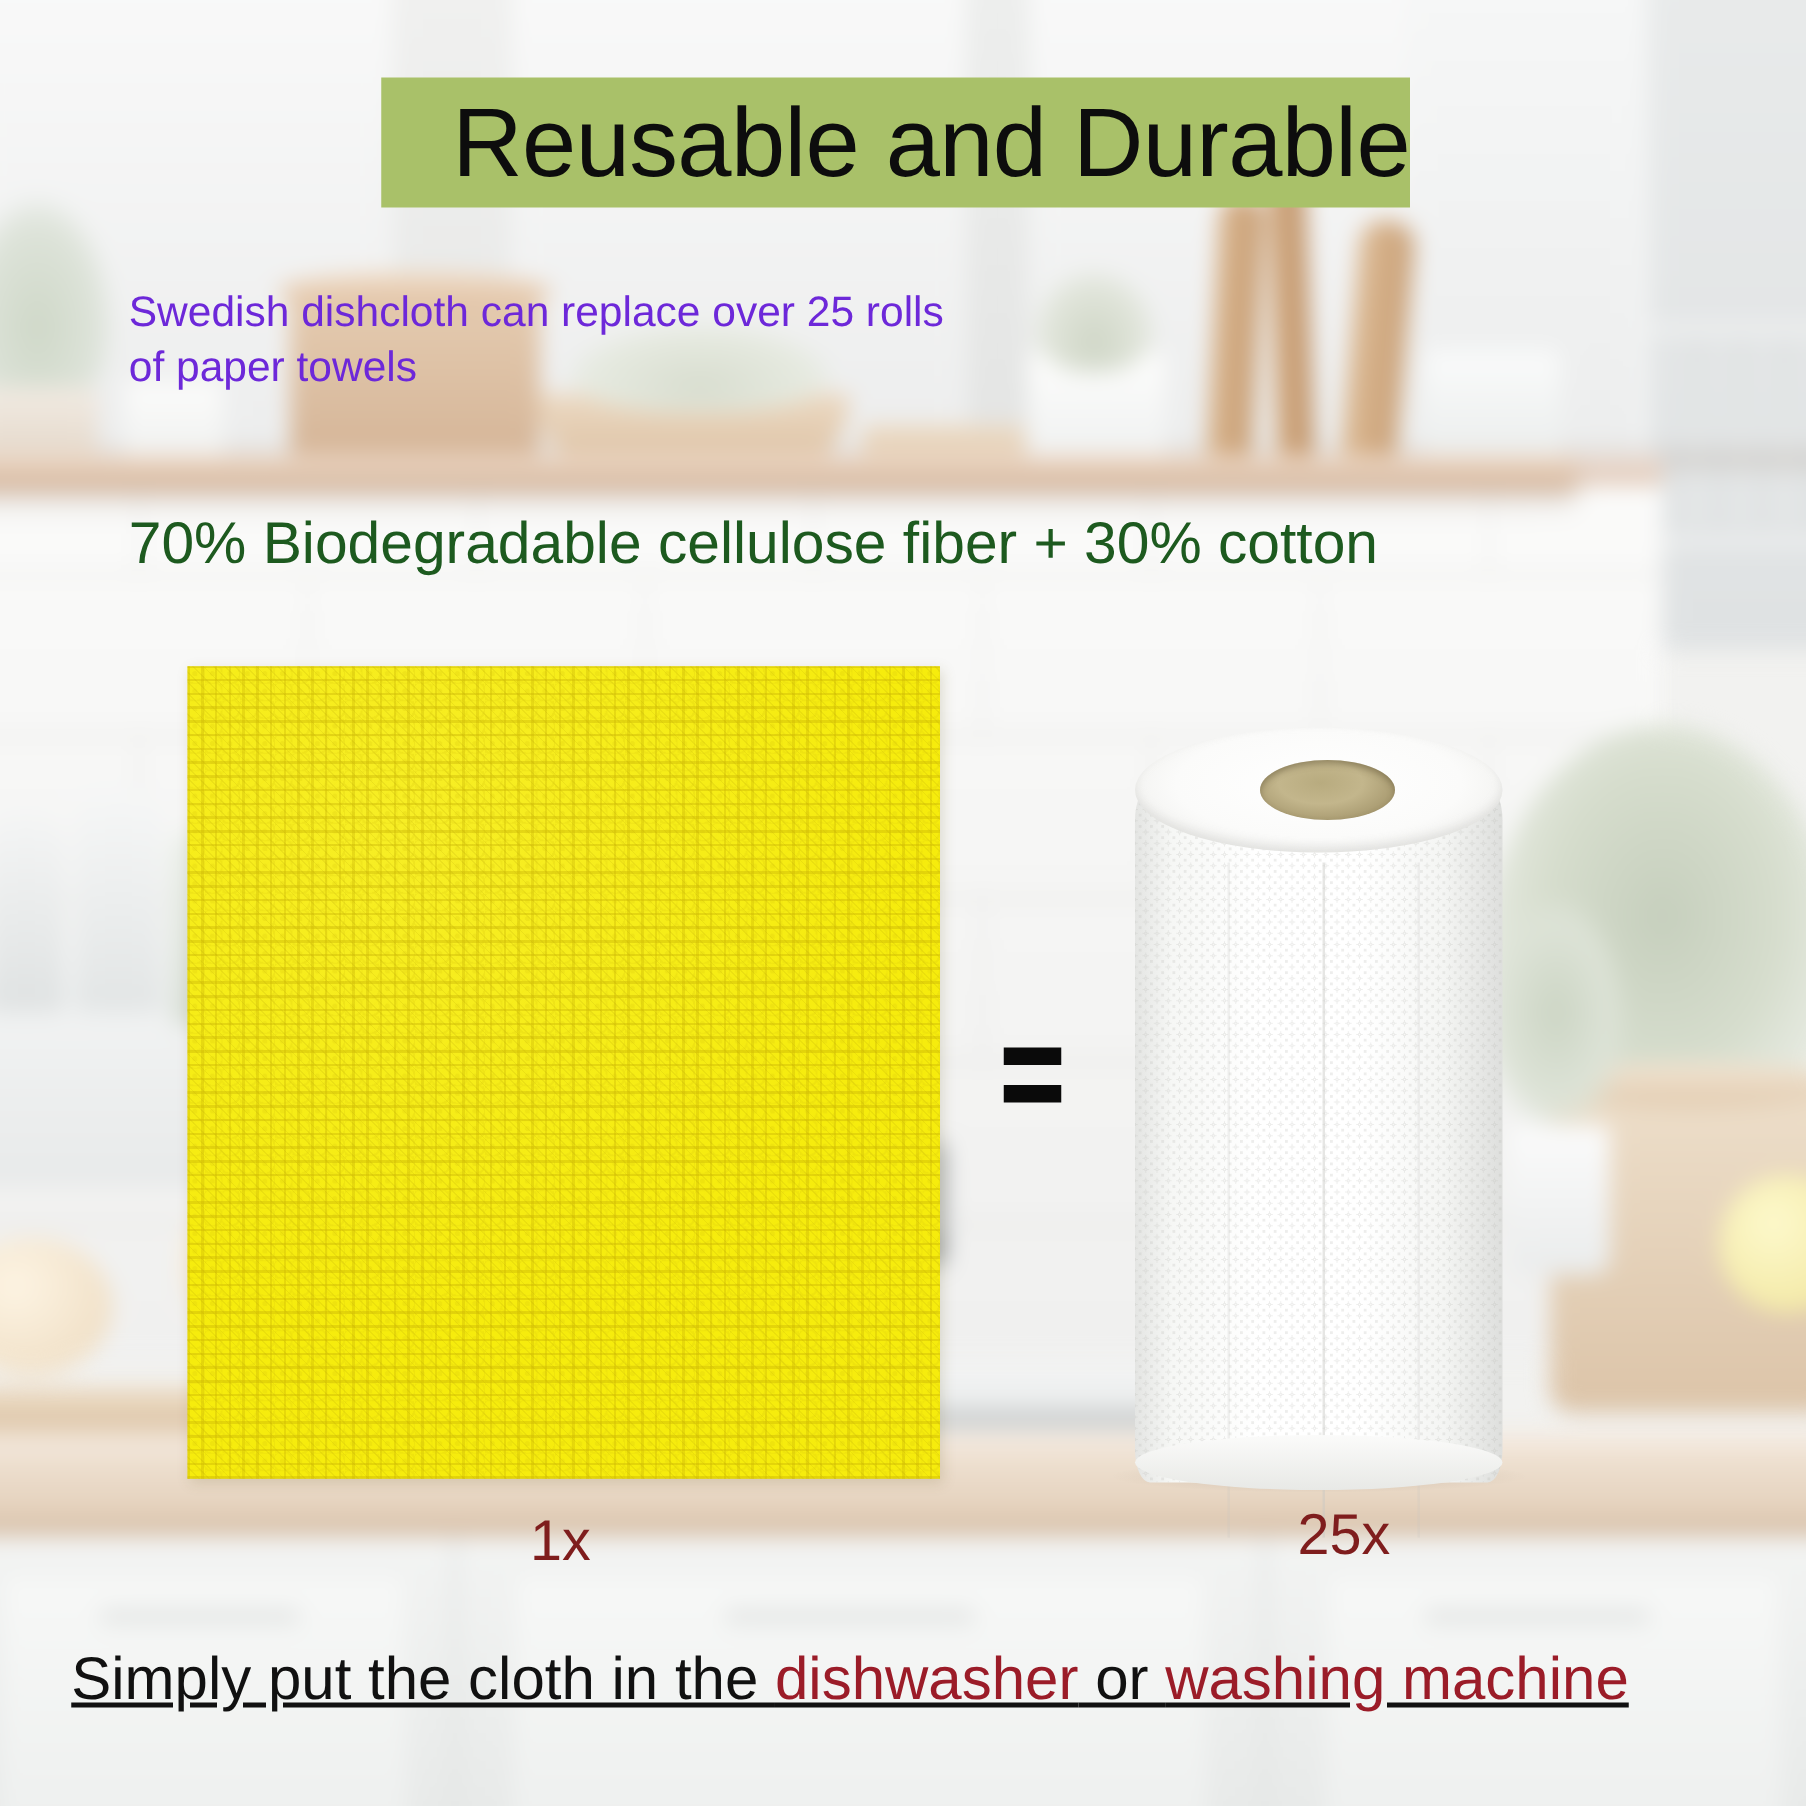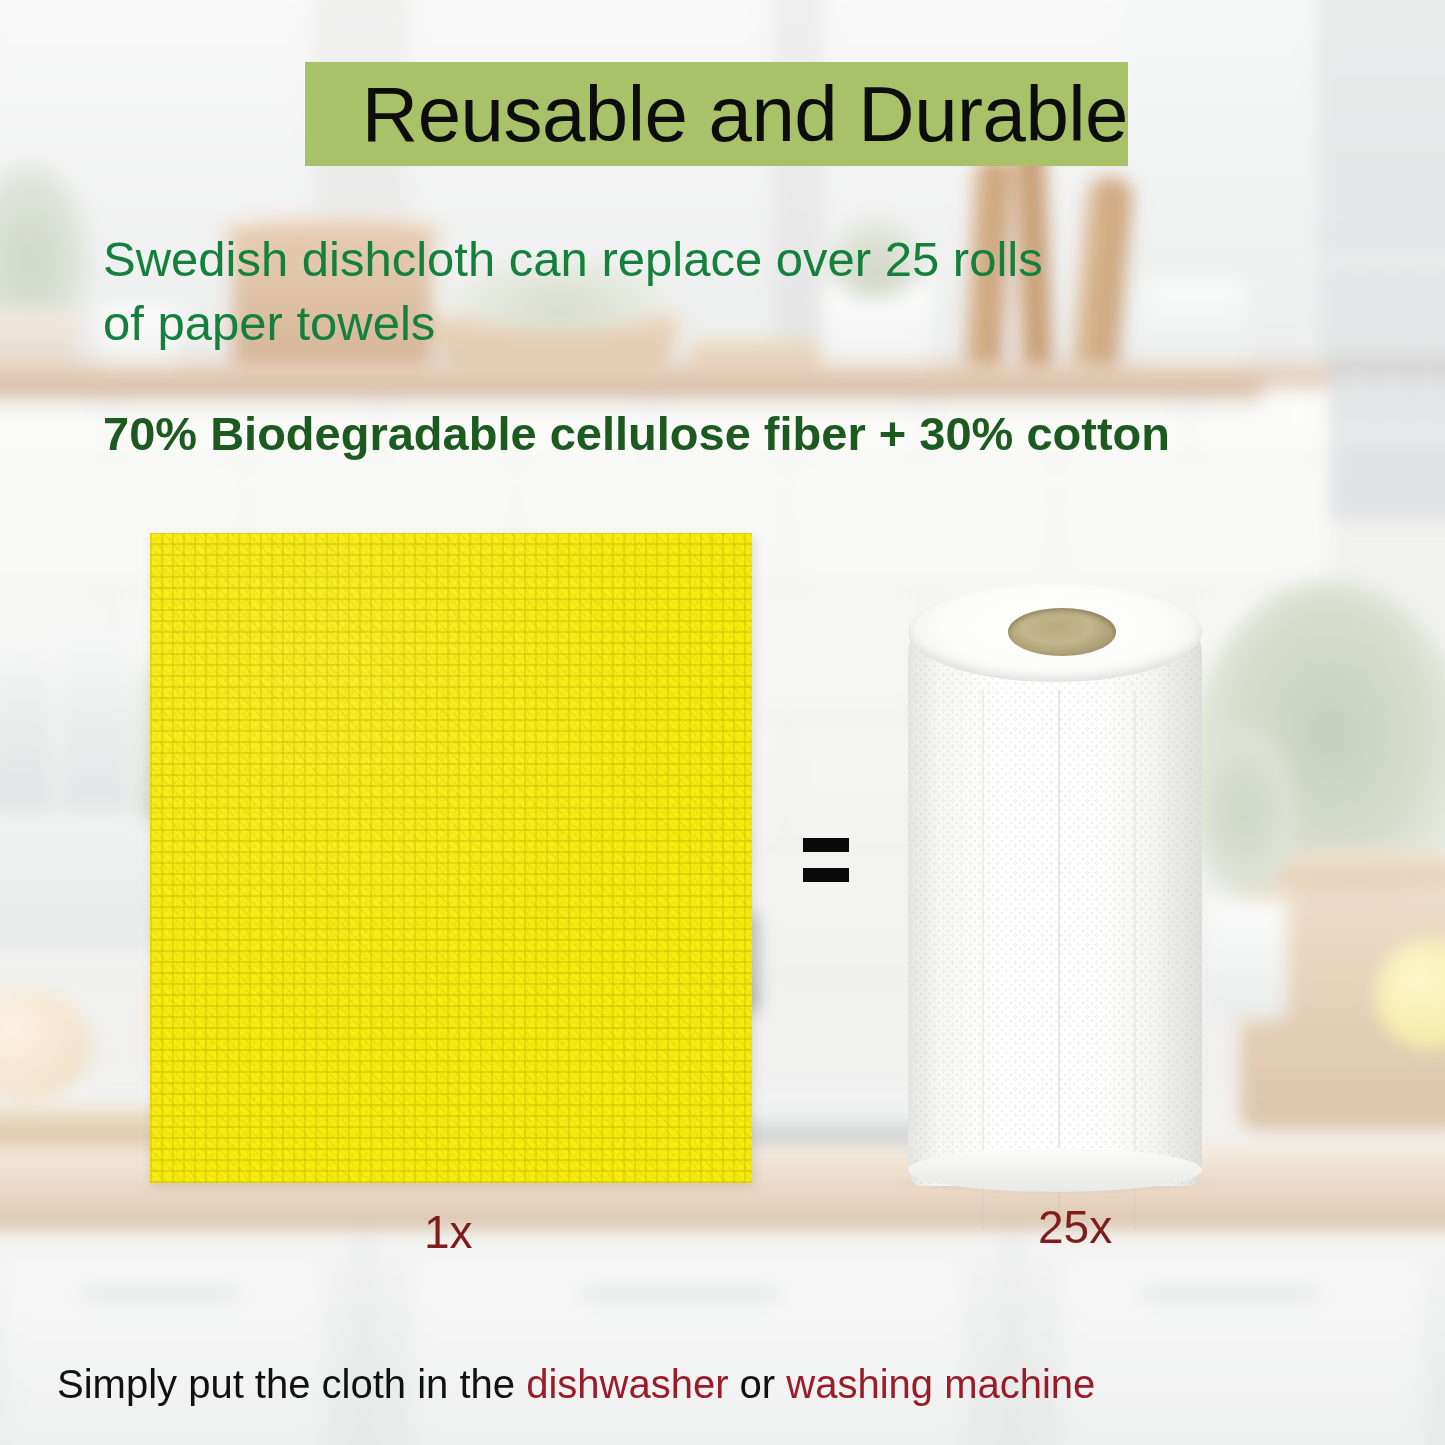--- a/index.html
+++ b/index.html
@@ -81,25 +81,25 @@
     position:absolute;left:305px;top:62px;width:823px;height:104px;
     background:#a9c169;display:flex;align-items:center;justify-content:flex-end;
   }
   .title-band .t{
     font-size:78px;color:#0d0d0d;letter-spacing:-0.5px;line-height:1;
     white-space:nowrap;font-weight:400;
   }
 
   .body-text{
     position:absolute;left:103px;top:228px;width:1050px;
-    font-size:49px;line-height:1.30;color:#15803d;white-space:pre-line;
+    font-size:34px;line-height:1.30;color:#6d28d9;white-space:pre-line;
   }
   .green-line{
     position:absolute;left:103px;top:406px;width:1200px;
-    font-size:47px;color:#1d5a1f;line-height:1.2;white-space:nowrap;font-weight:bold;
+    font-size:47px;color:#1d5a1f;line-height:1.2;white-space:nowrap;
   }
 
   
   .cloth{
     position:absolute;left:150px;top:533px;width:602px;height:650px;
     background:
       radial-gradient(circle at 30% 20%, rgba(255,255,255,0.10), rgba(255,255,255,0) 60%),
       #f6ec0d;
     box-shadow:2px 3px 10px rgba(110,100,40,0.18);
   }
@@ -160,22 +160,22 @@
     background:radial-gradient(ellipse,rgba(150,135,118,0.30) 0%,rgba(150,135,118,0) 72%);
   }
 
   
   .mult{position:absolute;font-size:46px;color:#7f1d1d;line-height:1;white-space:nowrap;}
   .mult-1x{left:424px;top:1209px;}
   .mult-25x{left:1038px;top:1204px;}
 
   
   .bottom-text{
-    position:absolute;left:57px;top:1360px;width:1340px;
-    font-size:40px;color:#111;line-height:1.2;white-space:nowrap;
+    position:absolute;left:57px;top:1315px;width:1340px;
+    font-size:48px;color:#111;line-height:1.2;white-space:nowrap;text-decoration:underline;
   }
   .bottom-text .hl{color:#9b1c28;}
 </style>
 </head>
 <body>
 
 <div id="stage">
 
   <div class="bg">
     <div class="bg-inner">

